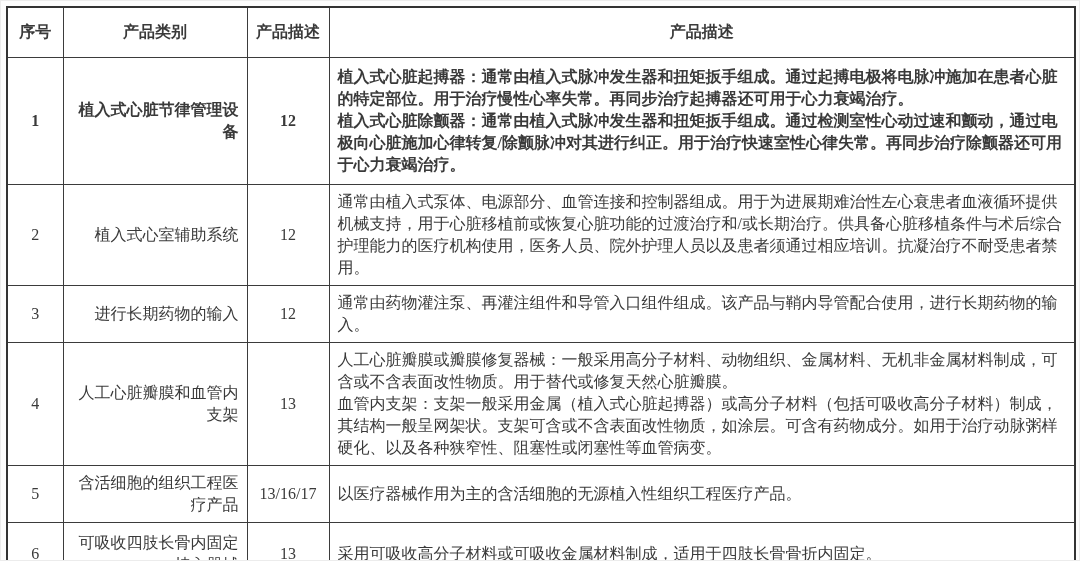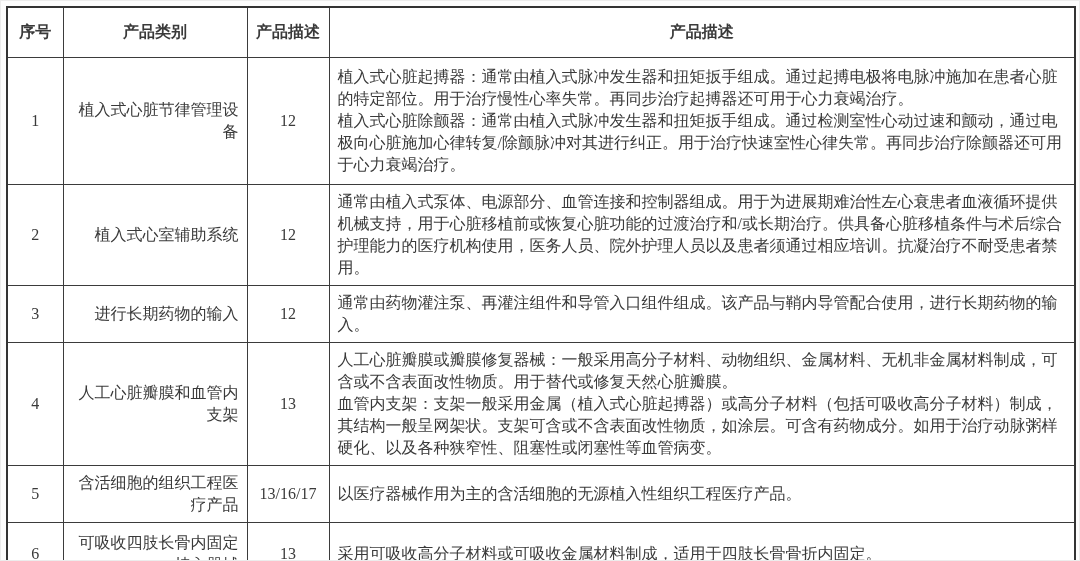--- a/index.html
+++ b/index.html
@@ -34,21 +34,21 @@
   .doc-table{border:2px solid #333;}
   col.c-no{width:56px;}
   col.c-cat{width:184px;}
   col.c-code{width:82px;}
   col.c-desc{width:746px;}
   td.cell-no,td.cell-code{text-align:center;}
   td.cell-cat{text-align:right;padding-left:14px;}
   td.cell-desc{text-align:left;}
   .desc-p{margin:0;}
   
-  tbody tr:nth-child(1) td{height:127px;}
+  tbody tr:nth-child(1) td{height:127px;font-weight:bold;}
   tbody tr:nth-child(2) td{height:84px;}
   tbody tr:nth-child(3) td{height:42px;}
   tbody tr:nth-child(4) td{height:121px;margin-left:28px;}
   tbody tr:nth-child(5) td{height:57px;}
   tbody tr:nth-child(6) td{height:65px;}
 </style>
 </head>
 <body>
 
 <table class="doc-table">

